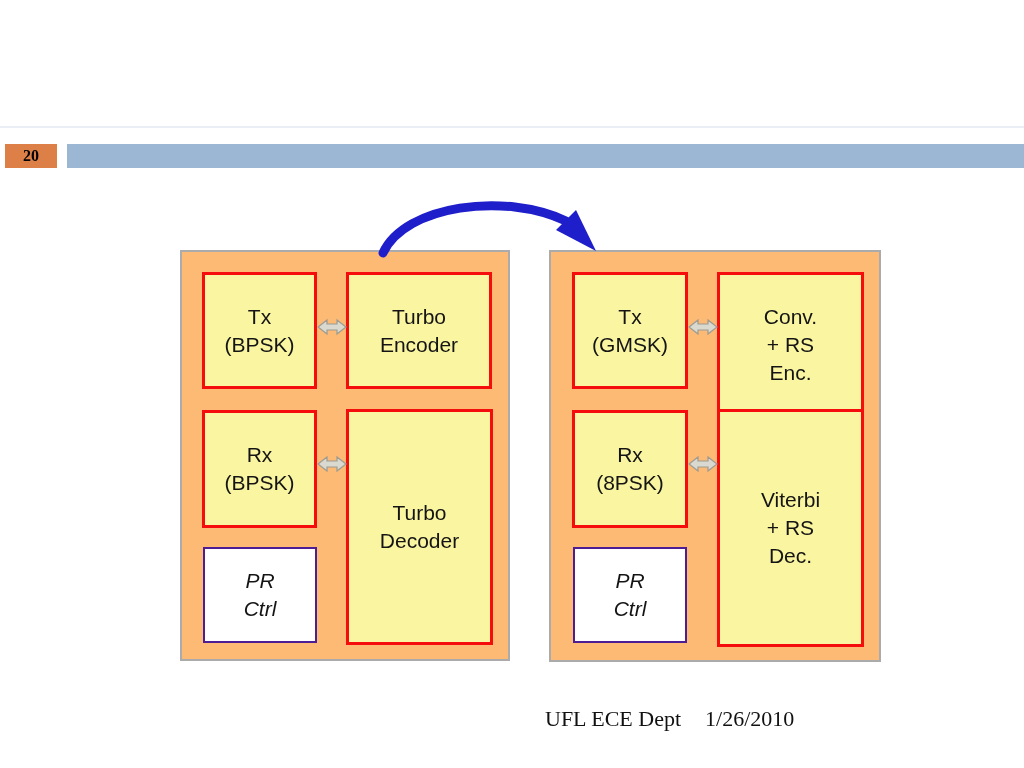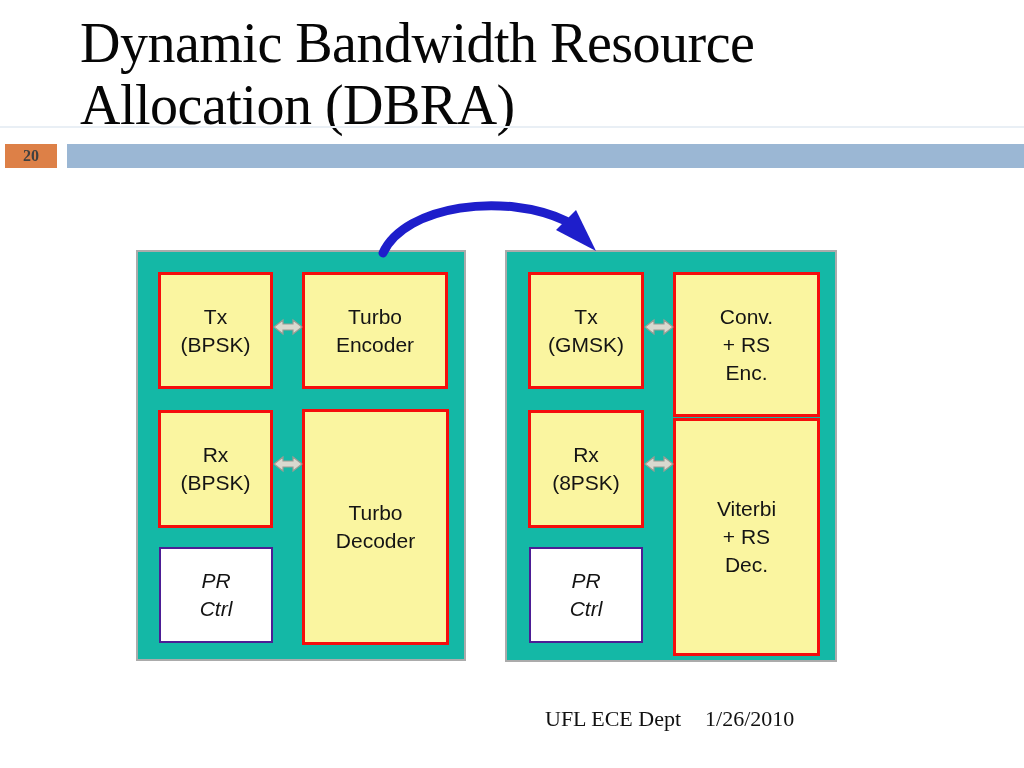--- a/index.html
+++ b/index.html
@@ -41,42 +41,43 @@
     height: 2px;
     background: var(--faint-rule, #e9eff5);
   }
   .slide-number-badge {
     position: absolute;
     left: 5px;
     top: 144px;
     width: 52px;
     height: 24px;
     background: var(--badge-orange, #dd8047);
-    color: #404040;
+    color: #000000;
     font-family: "Liberation Serif", serif;
     font-weight: bold;
     font-size: 16px;
     line-height: 24px;
     text-align: center;
   }
   .header-bar {
     position: absolute;
     left: 67px;
     top: 144px;
     width: 957px;
     height: 24px;
     background: var(--bar-blue, #9bb7d4);
   }
 
   
   .panel {
     position: absolute;
     border: 2px solid #ababab;
-    background: #14b8a6;
+    background: #fdba74;
     box-sizing: border-box;
+    margin-left: 44px;
   }
   .panel.left  { left: 136px; top: 250px; width: 330px; height: 411px; }
   .panel.right { left: 505px; top: 250px; width: 332px; height: 412px; }
 
   .block {
     position: absolute;
     box-sizing: border-box;
     display: flex;
     align-items: center;
     justify-content: center;
@@ -101,21 +102,21 @@
   .l-tx   { left: 20px;  top: 20px;  width: 115px; height: 117px; }
   .l-enc  { left: 164px; top: 20px;  width: 146px; height: 117px; }
   .l-rx   { left: 20px;  top: 158px; width: 115px; height: 118px; }
   .l-dec  { left: 164px; top: 157px; width: 147px; height: 236px; }
   .l-ctrl { left: 21px;  top: 295px; width: 114px; height: 96px; }
 
   
   .r-tx   { left: 21px;  top: 20px;  width: 116px; height: 117px; }
   .r-enc  { left: 166px; top: 20px;  width: 147px; height: 145px; }
   .r-rx   { left: 21px;  top: 158px; width: 116px; height: 118px; }
-  .r-dec  { left: 166px; top: 166px; width: 147px; height: 238px; }
+  .r-dec  { left: 166px; top: 157px; width: 147px; height: 238px; }
   .r-ctrl { left: 22px;  top: 295px; width: 114px; height: 96px; }
 
   .connector {
     position: absolute;
     width: 30px;
     height: 20px;
   }
   .c1-left  { left: 135px; top: 65px; }
   .c2-left  { left: 135px; top: 202px; }
   .c1-right { left: 137px; top: 65px; }
@@ -141,22 +142,20 @@
     color: #111111;
     display: flex;
     gap: 24px;
   }
 </style>
 </head>
 <body>
 
 <div class="slide">
 
-  <h1 class="title">Dynamic Bandwidth Resource
-Allocation (DBRA)</h1>
 
   <div class="faint-rule"></div>
   <div class="slide-number-badge">20</div>
   <div class="header-bar"></div>
 
   <div class="panel left">
     <div class="block yellow l-tx">Tx
 (BPSK)</div>
     <div class="block yellow l-enc">Turbo
 Encoder</div>

